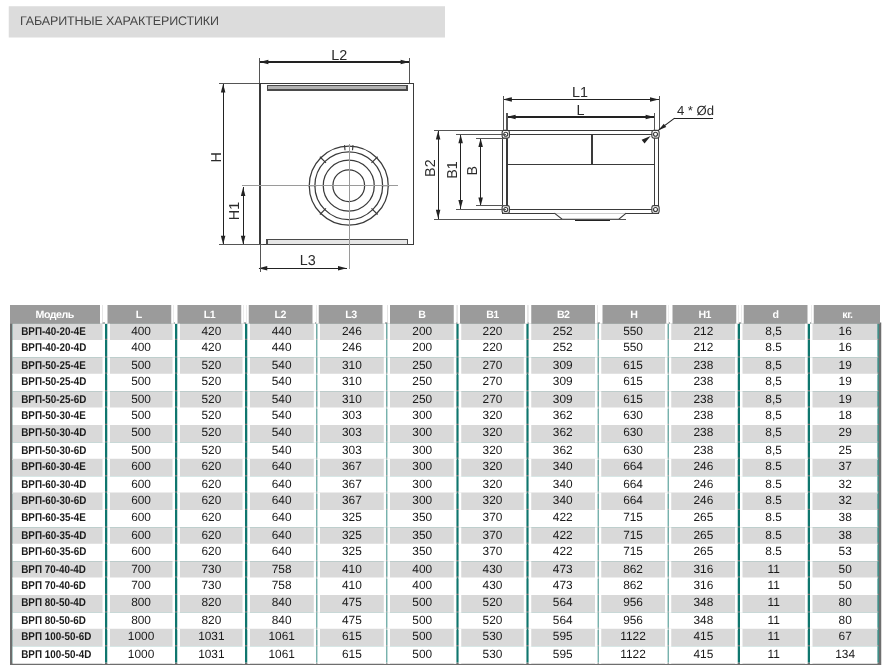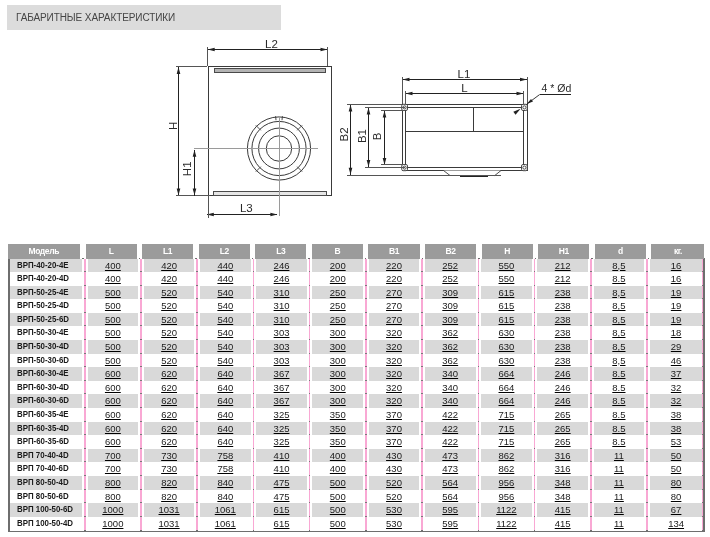--- a/index.html
+++ b/index.html
@@ -1,31 +1,31 @@
 <!DOCTYPE html>
 <html><head>
 <meta charset="utf-8">
 <style>
   html,body{margin:0;padding:0;}
   body{width:710px;height:537px;position:relative;background:#fff;
        font-family:"Liberation Sans",sans-serif;}
-  .hdr{position:absolute;left:7px;top:4.5px;width:274px;height:25px;
+  .hdr{position:absolute;left:7px;top:4.5px;width:349px;height:25px;
        background:#dcdcdc;color:#454545;font-size:10px;line-height:26px;
        padding-left:9px;box-sizing:border-box;letter-spacing:-0.1px;}
   svg{position:absolute;left:0;top:0;}
   
   .tbl{position:absolute;left:7.5px;top:243.5px;width:697px;border-radius:28px;}
   .thead{display:grid;grid-template-columns:74.5px repeat(11,1fr);column-gap:1.5px;height:14px;}
   .thead div{background:#9b9b9b;color:#fff;font-size:8.5px;font-weight:bold;letter-spacing:-0.4px;
        text-align:center;line-height:15px;border-left:2.6px solid #fff;border-right:2.6px solid #fff;}
   .thead div:first-child{border-left:0;}
   .thead div:last-child{border-right:0;}
   .tbody{border:2px solid #6e6e6e;border-top:1px solid #6e6e6e;}
   .row{display:grid;grid-template-columns:74.5px repeat(11,1fr);column-gap:1.5px;
-       height:13.6px;box-sizing:border-box;border-bottom:1.4px solid #7a7a7a;background:#f9a8d4;text-decoration:underline;}
+       height:13.6px;box-sizing:border-box;border-bottom:1.4px solid #7a7a7a;background:#0f766e;}
   .row:last-child{border-bottom:0;}
   .row div{font-size:9.5px;color:#1a1a1a;text-align:center;line-height:13.9px;
        border-left:2px solid #fff;border-right:2px solid #fff;}
   .row div:first-child{border-left:0;font-weight:bold;font-size:9px;
        text-align:left;padding-left:7px;}
   .row div:first-child span{display:inline-block;transform:scaleX(0.875);transform-origin:0 50%;}
   .row div:last-child{border-right:0;}
   .row.g div{background:#d9d9d9;}
   .row.w div{background:#fff;}
 </style>
@@ -240,21 +240,21 @@
         <div>500</div>
         <div>520</div>
         <div>540</div>
         <div>303</div>
         <div>300</div>
         <div>320</div>
         <div>362</div>
         <div>630</div>
         <div>238</div>
         <div>8,5</div>
-        <div>46</div>
+        <div>25</div>
       </div>
     <div class="row g">
         <div><span>ВРП-60-30-4Е</span></div>
         <div>600</div>
         <div>620</div>
         <div>640</div>
         <div>367</div>
         <div>300</div>
         <div>320</div>
         <div>340</div>

